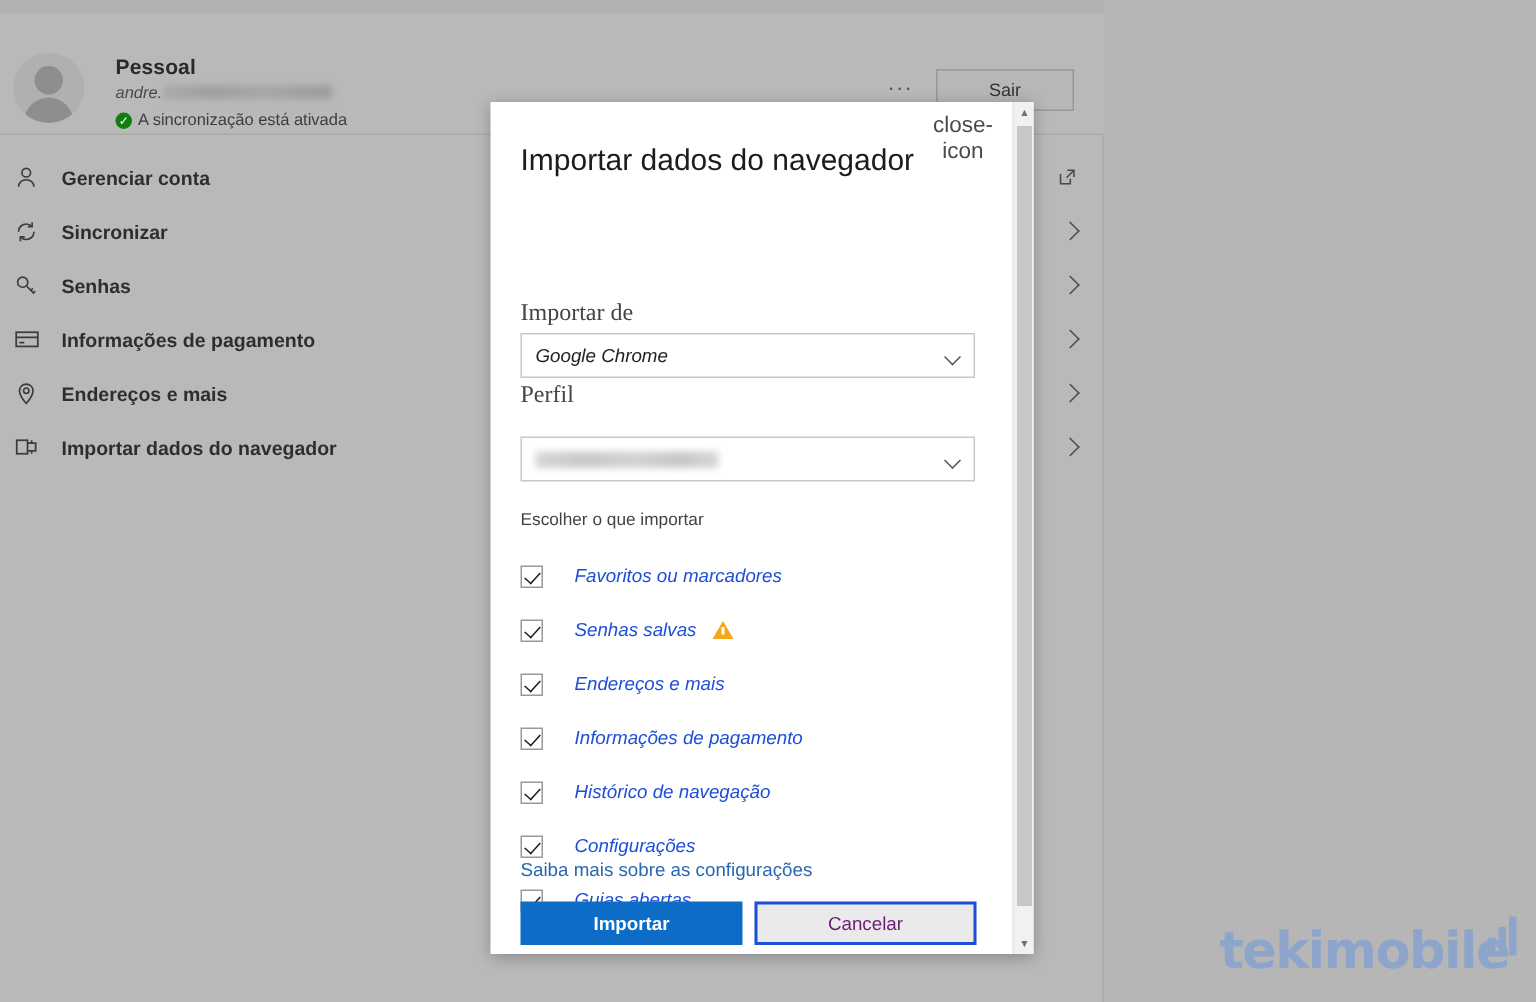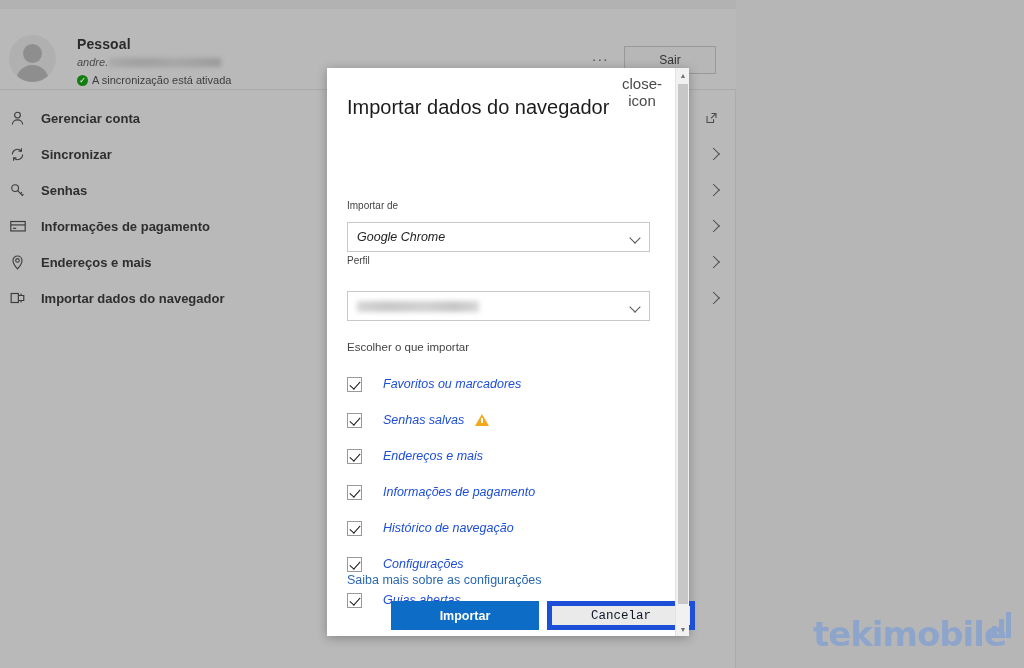--- a/index.html
+++ b/index.html
@@ -192,21 +192,21 @@
     font-size: 15px; color: #4a4a4a;
     background: none; border: none; cursor: pointer;
     font-family: "Liberation Sans", sans-serif;
   }
   #dlg-title {
     position: absolute; left: 20px; top: 28px;
     font-size: 20px; color: #1c1c1c;
     font-weight: normal;
   }
   .fld-label {
-    font-size: 10px; color: #444;
+    font-size: 16px; color: #444; font-family: Liberation Serif, serif;
   }
   .combo {
     position: relative;
     width: 303px; height: 30px;
     border: 1px solid #c8c8c8;
     background: #fff;
     display: flex; align-items: center;
     padding: 0 9px;
     font-size: 12.5px; color: #222;
     cursor: pointer;
@@ -292,29 +292,28 @@
     display: flex; gap: 8px;
   }
   #btn-import {
     width: 148px; height: 29px;
     background: #0d6cc6;
     color: #fff;
     border: none;
     font-size: 12.5px; font-weight: bold;
     font-family: "Liberation Sans", sans-serif;
     cursor: pointer;
-    margin-left: 44px;
   }
   #btn-cancel {
     width: 148px; height: 29px;
     background: #eaeaea;
-    color: #0f172a;
-    border: 5px solid #1d4ed8;
+    color: #701a75;
+    border: 2px solid #1d4ed8;
     font-size: 12.5px;
-    font-family: Liberation Mono, monospace;
+    font-family: Liberation Sans, sans-serif;
     cursor: pointer;
   }
 </style>
 </head>
 <body>
 
 <div id="root">
 
   <div id="page">
     <div id="page-topline"></div>

